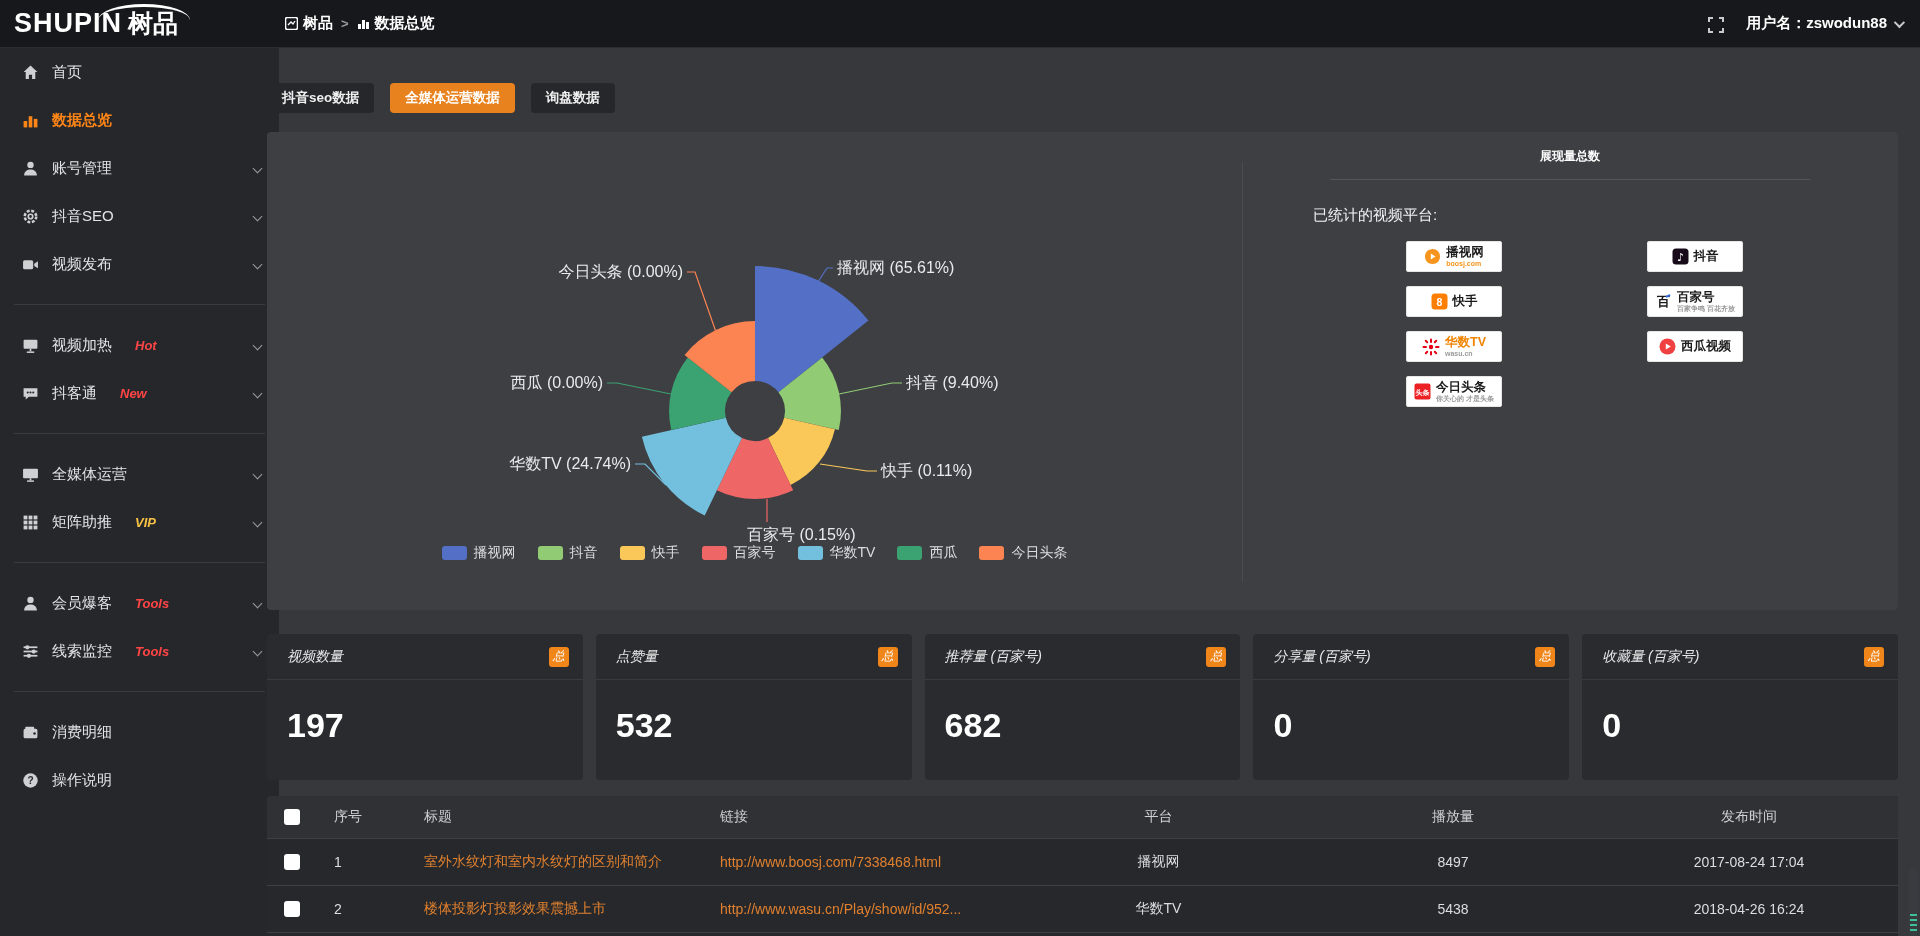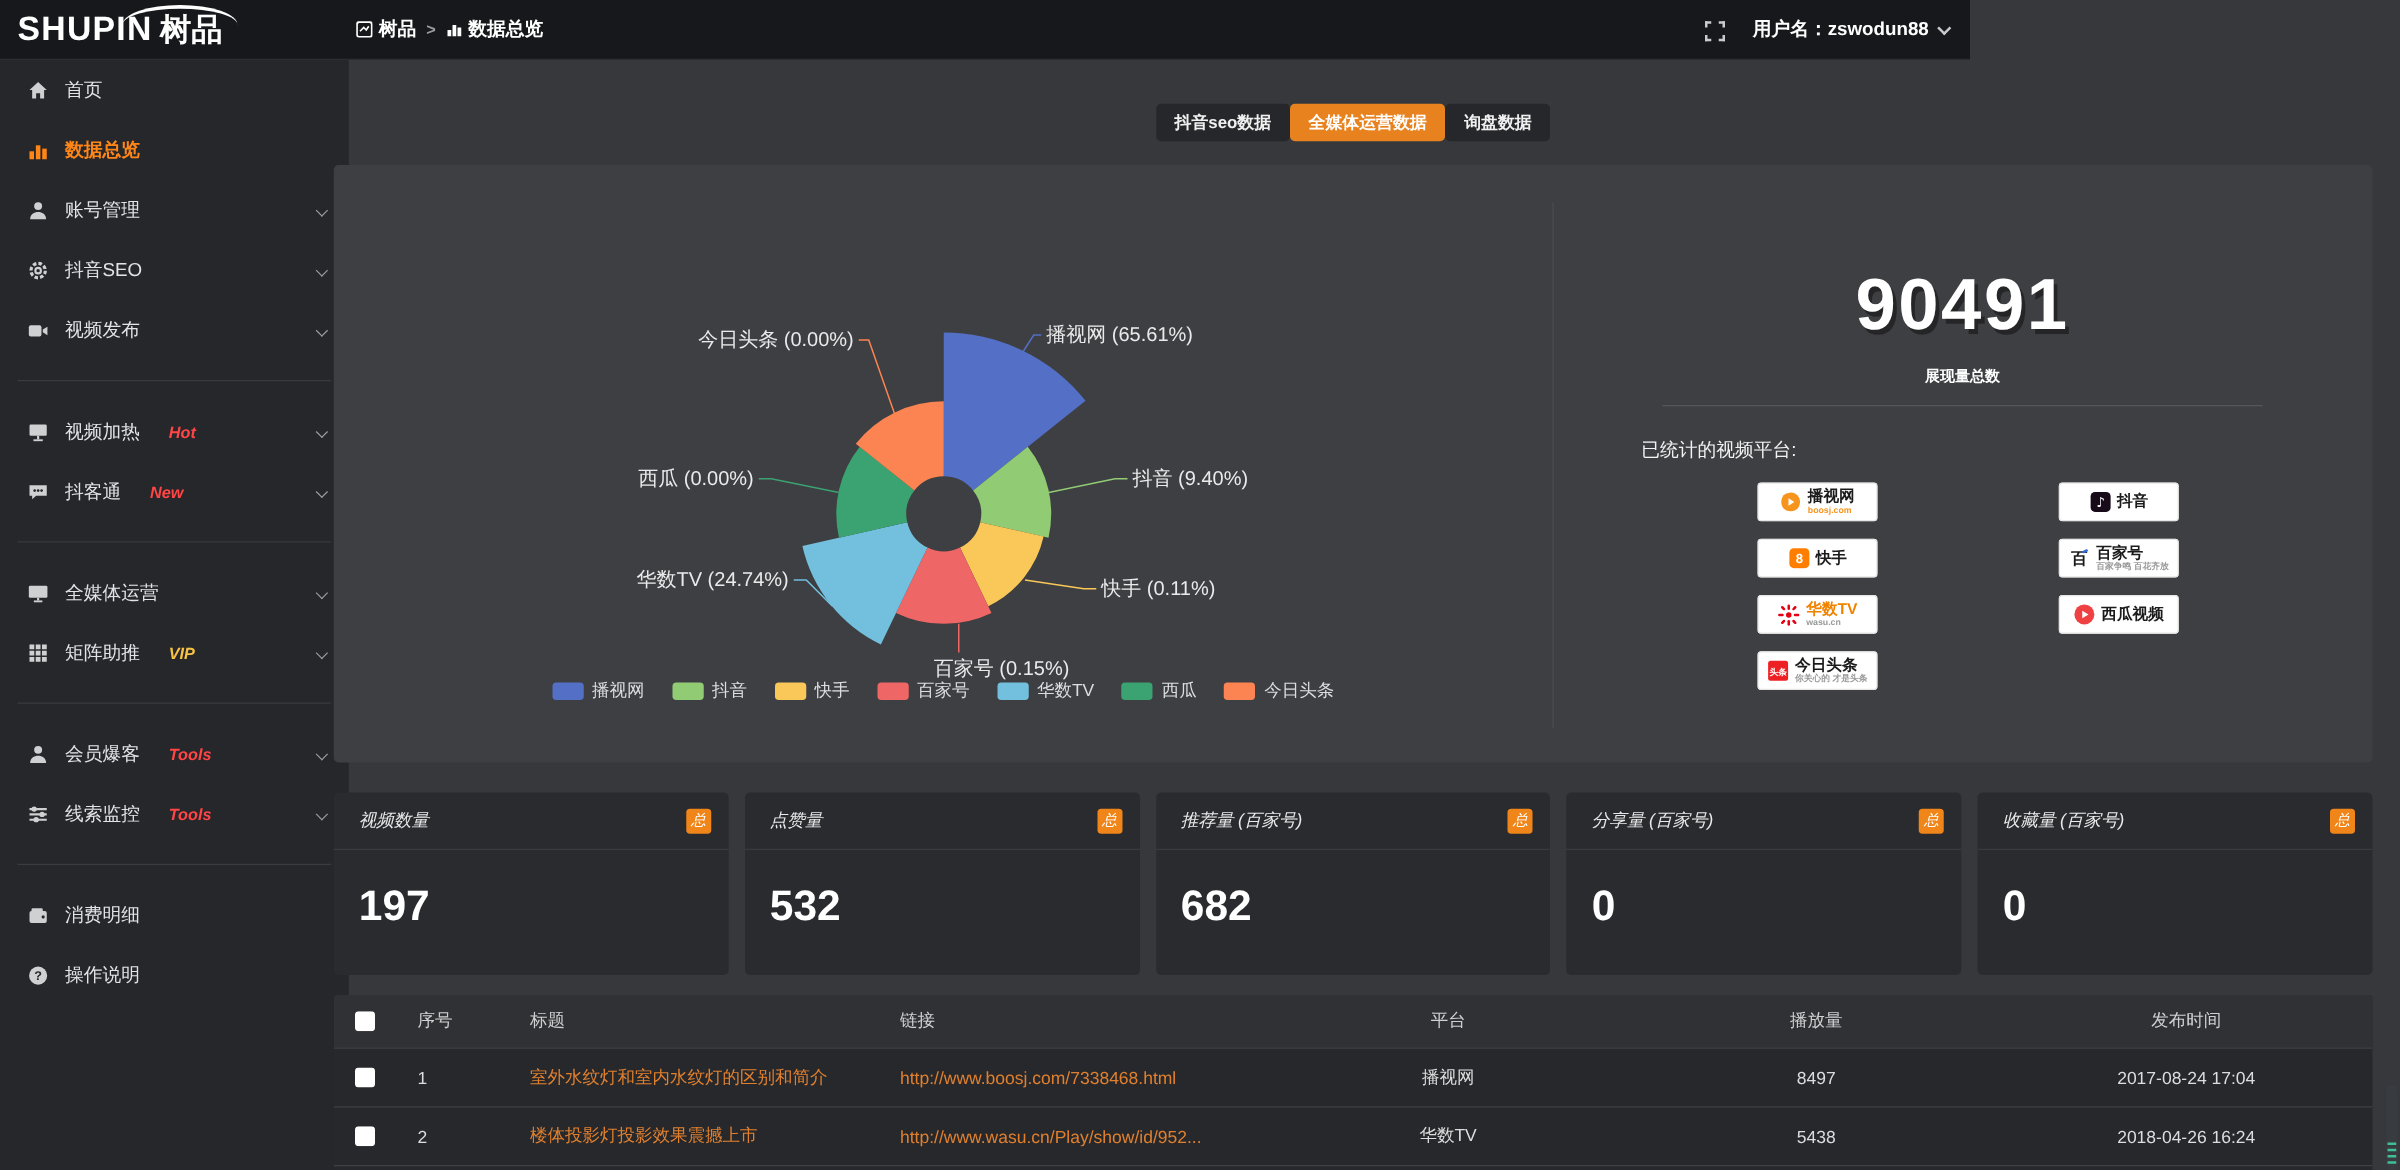--- a/index.html
+++ b/index.html
@@ -1,20 +1,20 @@
 <!DOCTYPE html>
 <html><head>
 <meta charset="utf-8">
 <style>
   * { margin:0; padding:0; box-sizing:border-box; }
   html,body { width:1920px; height:936px; overflow:hidden; background:#37383b;
     font-family:"Liberation Sans","DejaVu Sans",sans-serif; }
 
   
-  .topbar { position:absolute; left:0; top:0; width:1576px; height:48px; background:#17181b;
+  .topbar { position:absolute; left:0; top:0; width:1920px; height:48px; background:#17181b;
     border-bottom:1px solid #2c2d30; display:flex; align-items:center; z-index:5; }
   .logo-wrap { width:245px; height:48px; display:flex; align-items:center; padding-left:14px; position:relative; }
   .logo-arc { position:absolute; left:98px; top:4px; width:92px; height:16px;
     border-top:3px solid #fff; border-radius:50% 50% 0 0 / 100% 100% 0 0; }
   .logo-en { color:#fff; font-size:27px; font-weight:800; letter-spacing:1px; font-stretch:condensed; }
   .logo-cn { color:#fff; font-size:25px; font-weight:800; margin-left:6px; }
   .crumbs { display:flex; align-items:center; margin-left:40px; gap:8px; }
   .crumb { display:flex; align-items:center; gap:5px; color:#fff; font-size:15px; font-weight:700; cursor:pointer; }
   .crumb svg { display:block; }
   .crumb-sep { color:#9a9b9e; font-size:13px; font-weight:700; }
@@ -36,21 +36,21 @@
   .side-item .ico { width:17px; height:17px; flex:0 0 17px; display:flex; align-items:center; justify-content:center; }
   .side-item .lbl { font-weight:400; }
   .side-item.active .lbl { color:#ff8616; font-weight:700; }
   .side-item .sbadge { font-size:13px; font-weight:700; font-style:italic; margin-left:10px; }
   .side-item .schev { margin-left:auto; width:7px; height:7px; border-right:1.5px solid #9b9c9f;
     border-bottom:1.5px solid #9b9c9f; transform:rotate(45deg); }
   .side-div { height:1px; background:#3a3b3e; margin:16px 14px; }
 
   
   .content { position:absolute; left:245px; top:48px; width:1675px; height:888px; padding:0 22px; }
-  .tabs { margin-top:35px; display:flex; gap:0;justify-content:center; }
+  .tabs { margin-top:35px; display:flex; gap:16px; }
   .tab { height:30px; padding:0 15px; display:flex; align-items:center; border-radius:4px;
     background:#26272a; color:#f0f0f0; font-size:13.5px; font-weight:700; cursor:pointer; }
   .tab.active { background:#e8821e; color:#fff; }
 
   .chart-panel { position:relative; margin-top:19px; width:1631px; height:478px; background:#3e3f42; border-radius:4px; }
   .panel-vdiv { position:absolute; left:975px; top:30px; width:1px; height:420px; background:#4b4c4f; }
   #pieSvg { position:absolute; left:0; top:0; }
   .legend { position:absolute; left:0; top:412px; width:975px; display:flex; justify-content:center; gap:22px; }
   .legend-item { display:flex; align-items:center; gap:7px; cursor:pointer; }
   .legend-swatch { width:25px; height:14px; border-radius:3px; }
@@ -362,21 +362,20 @@
           <span class="legend-swatch" style="background:#3ba272"></span>
           <span class="legend-label">西瓜</span>
         </div>
         <div class="legend-item">
           <span class="legend-swatch" style="background:#fc8452"></span>
           <span class="legend-label">今日头条</span>
         </div>
       </div>
     <div class="panel-vdiv"></div>
     <div class="summary">
-      <div class="big-num">90491</div>
       <div class="big-label">展现量总数</div>
       <div class="sum-div"></div>
       <div class="plat-label">已统计的视频平台:</div>
       <div class="plat-grid" id="platGrid">
           <div class="plat-badge">
             <span class="pb-ico">
               <svg width="17" height="17" viewBox="0 0 17 17">
                 <path d="M8.5 1 C13 1 16 4.5 16 8.5 C16 13 13 16 8.5 16 C4 16 1 13 1 8.5 C1 6 2 3.5 4.5 2 Z" fill="#f7941d"></path>
                 <path d="M6.8 5.5 L11.5 8.5 L6.8 11.5 Z" fill="#fff"></path>
               </svg>

